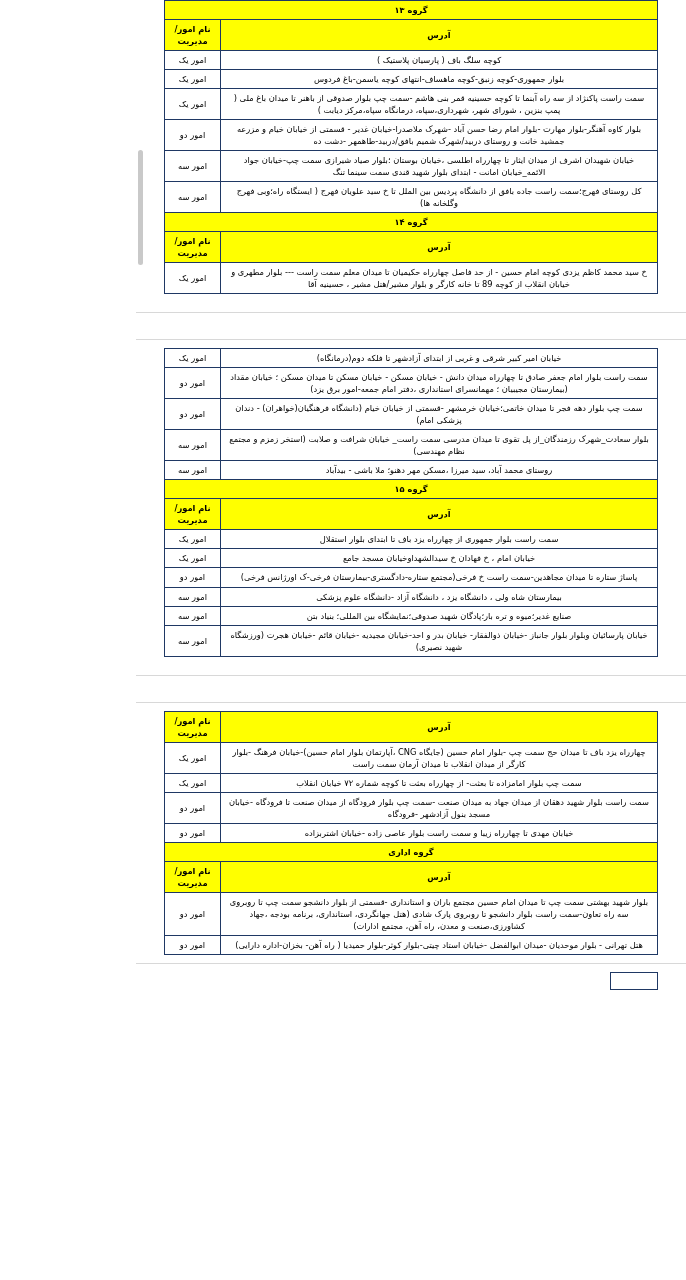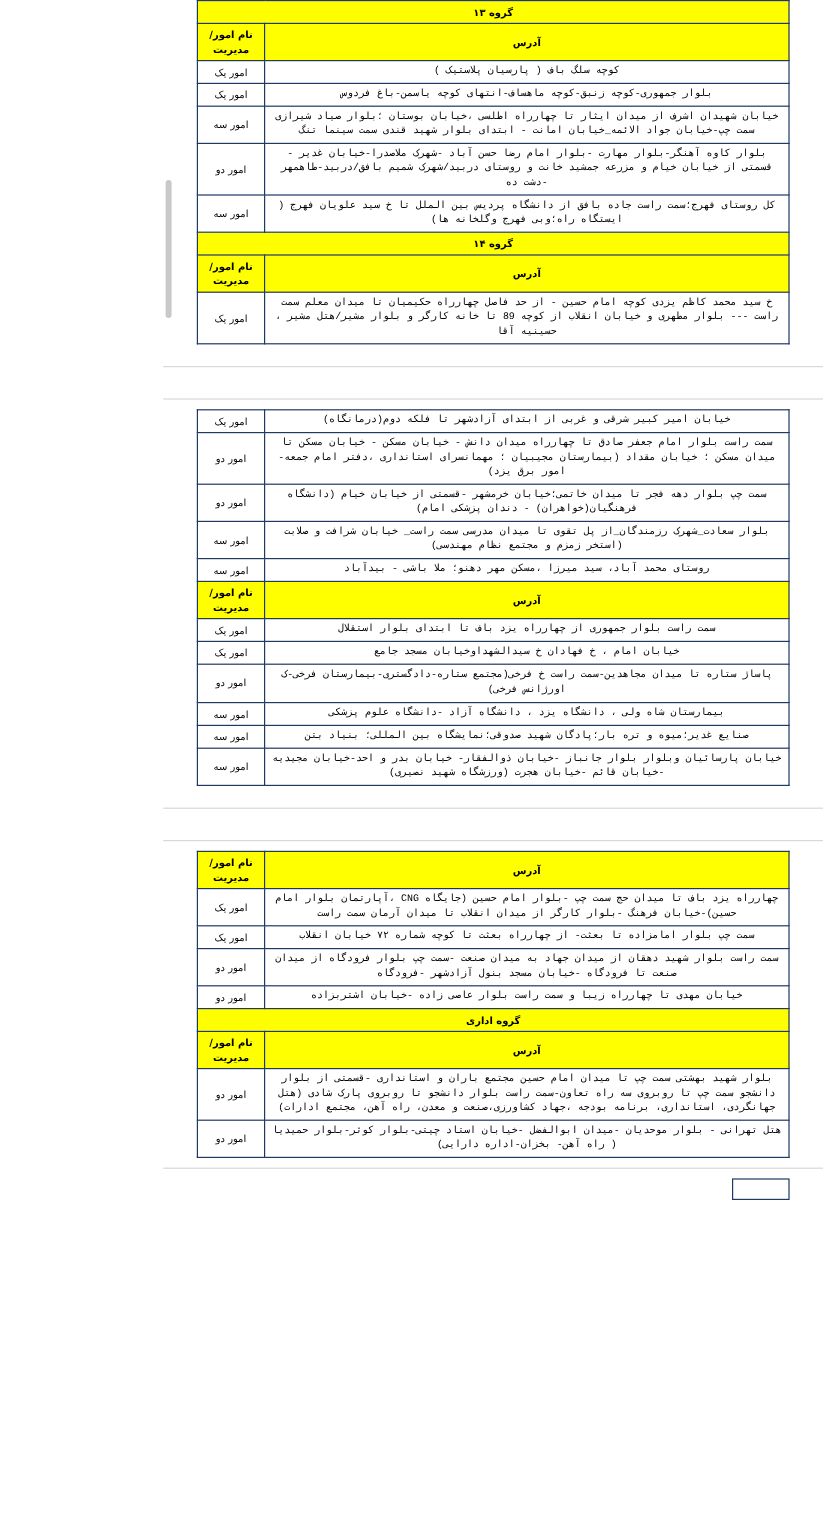--- a/index.html
+++ b/index.html
@@ -58,21 +58,20 @@
     padding: 3px 4px;
   }
   td.manager {
     width: 56px;
     text-align: center;
     font-size: 8.3px;
     margin-left: 24px;
   }
   td.addr {
     text-align: center;
-    font-family: Liberation Mono, monospace;
   }
   .spacer-sm { height: 10px; }
   .scroll-indicator {
     position: absolute;
     top: 150px;
     left: 2px;
     width: 5px;
     height: 115px;
     background: #c9c9c9;
     border-radius: 3px;
@@ -117,26 +116,30 @@
         </tr>
         <tr>
           <td class="addr">کوچه سلگ باف ( پارسیان پلاستیک )</td>
           <td class="manager">امور یک</td>
         </tr>
         <tr>
           <td class="addr">بلوار جمهوری-کوچه زنبق-کوچه ماهساف-انتهای کوچه یاسمن-باغ فردوس</td>
           <td class="manager">امور یک</td>
         </tr>
         <tr>
+          <td class="addr">سمت راست  پاکنژاد از سه راه آبنما تا کوچه حسینیه قمر بنی هاشم -سمت چپ بلوار صدوقی از باهنر تا میدان باغ ملی ( پمپ بنزین ، شورای شهر، شهرداری،سپاه، درمانگاه سپاه،مرکز دیابت )</td>
+          <td class="manager">امور یک</td>
+        </tr>
+        <tr>
+          <td class="addr">بلوار کاوه آهنگر-بلوار مهارت -بلوار امام رضا حسن آباد -شهرک ملاصدرا-خیابان غدیر - قسمتی از خیابان خیام و مزرعه جمشید خانت و روستای دربید/شهرک شمیم بافق/دربید-طاهمهر -دشت ده</td>
+          <td class="manager">امور دو</td>
+        </tr>
+        <tr>
           <td class="addr">خیابان شهیدان اشرف از میدان ایثار تا چهارراه اطلسی ،خیابان بوستان ؛بلوار صیاد شیرازی سمت چپ-خیابان جواد الائمه_خیابان امانت - ابتدای بلوار شهید قندی سمت سینما تنگ</td>
           <td class="manager">امور سه</td>
-        </tr>
-        <tr>
-          <td class="addr">بلوار کاوه آهنگر-بلوار مهارت -بلوار امام رضا حسن آباد -شهرک ملاصدرا-خیابان غدیر - قسمتی از خیابان خیام و مزرعه جمشید خانت و روستای دربید/شهرک شمیم بافق/دربید-طاهمهر -دشت ده</td>
-          <td class="manager">امور دو</td>
         </tr>
         <tr>
           <td class="addr">کل روستای فهرج؛سمت راست جاده بافق از دانشگاه پردیس بین الملل تا خ سید علویان فهرج ( ایستگاه راه؛وبی فهرج وگلخانه ها)</td>
           <td class="manager">امور سه</td>
         </tr>
         <tr>
           <td class="group" colspan="2">گروه ۱۴</td>
         </tr>
         <tr>
           <td class="hdr">آدرس</td>
@@ -174,20 +177,23 @@
         </tr>
         <tr>
           <td class="addr">بلوار سعادت_شهرک رزمندگان_از پل تقوی تا میدان مدرسی سمت راست_ خیابان شرافت و صلابت (استخر زمزم و مجتمع نظام مهندسی)</td>
           <td class="manager">امور سه</td>
         </tr>
         <tr>
           <td class="addr">روستای محمد آباد، سید میرزا ،مسکن مهر دهنو؛ ملا باشی - بیدآباد</td>
           <td class="manager">امور سه</td>
         </tr>
         <tr>
+          <td class="group" colspan="2">گروه ۱۵</td>
+        </tr>
+        <tr>
           <td class="hdr">آدرس</td>
           <td class="hdr manager">نام امور/مدیریت</td>
         </tr>
         <tr>
           <td class="addr">سمت راست بلوار جمهوری از چهارراه یزد باف تا ابتدای بلوار استقلال</td>
           <td class="manager">امور یک</td>
         </tr>
         <tr>
           <td class="addr">خیابان امام ، خ فهادان خ سیدالشهداوخیابان مسجد جامع</td>
           <td class="manager">امور یک</td>

